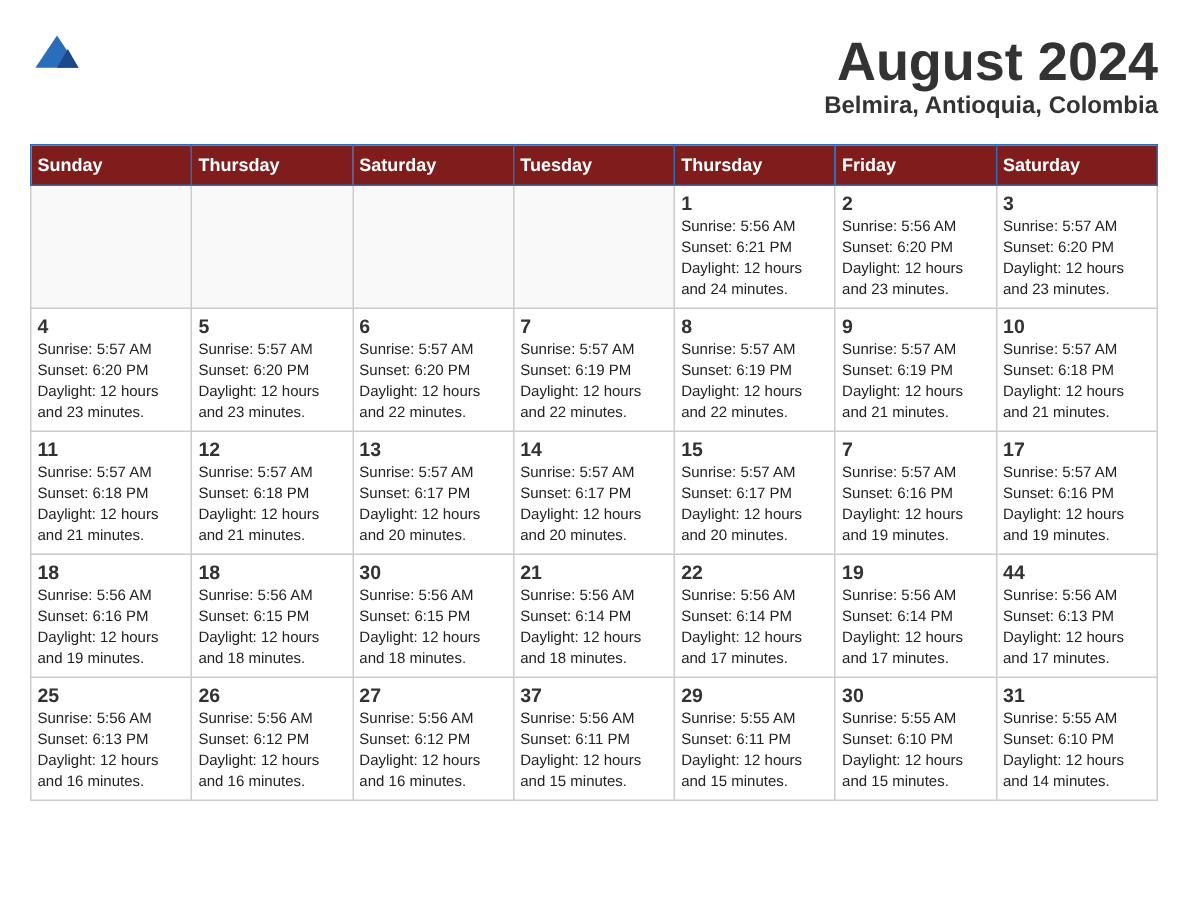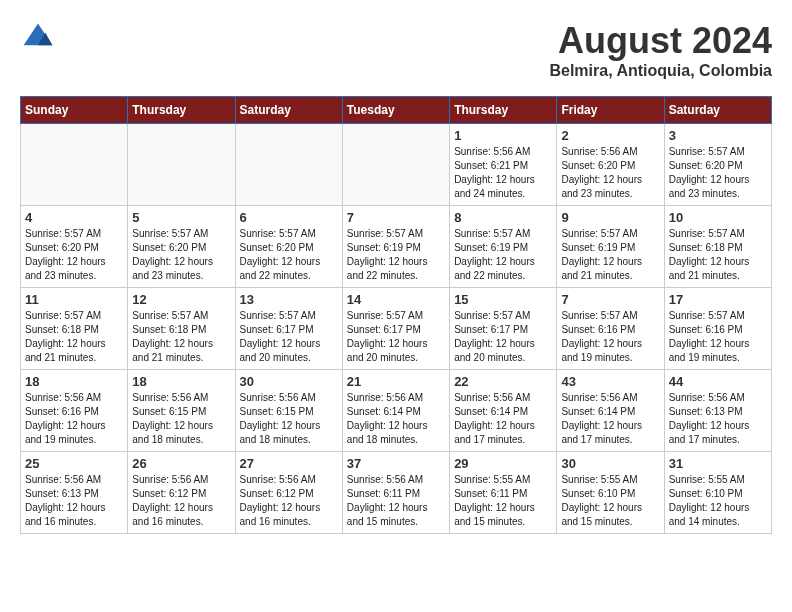--- a/index.html
+++ b/index.html
@@ -278,21 +278,21 @@
 and 18 minutes.</div>
         </td>
         <td>
           <span class="day-number">22</span>
           <div class="day-info" style="white-space: pre-line;">Sunrise: 5:56 AM
 Sunset: 6:14 PM
 Daylight: 12 hours
 and 17 minutes.</div>
         </td>
         <td>
-          <span class="day-number">43</span>
+          <span class="day-number">19</span>
           <div class="day-info" style="white-space: pre-line;">Sunrise: 5:56 AM
 Sunset: 6:14 PM
 Daylight: 12 hours
 and 17 minutes.</div>
         </td>
         <td>
           <span class="day-number">44</span>
           <div class="day-info" style="white-space: pre-line;">Sunrise: 5:56 AM
 Sunset: 6:13 PM
 Daylight: 12 hours

